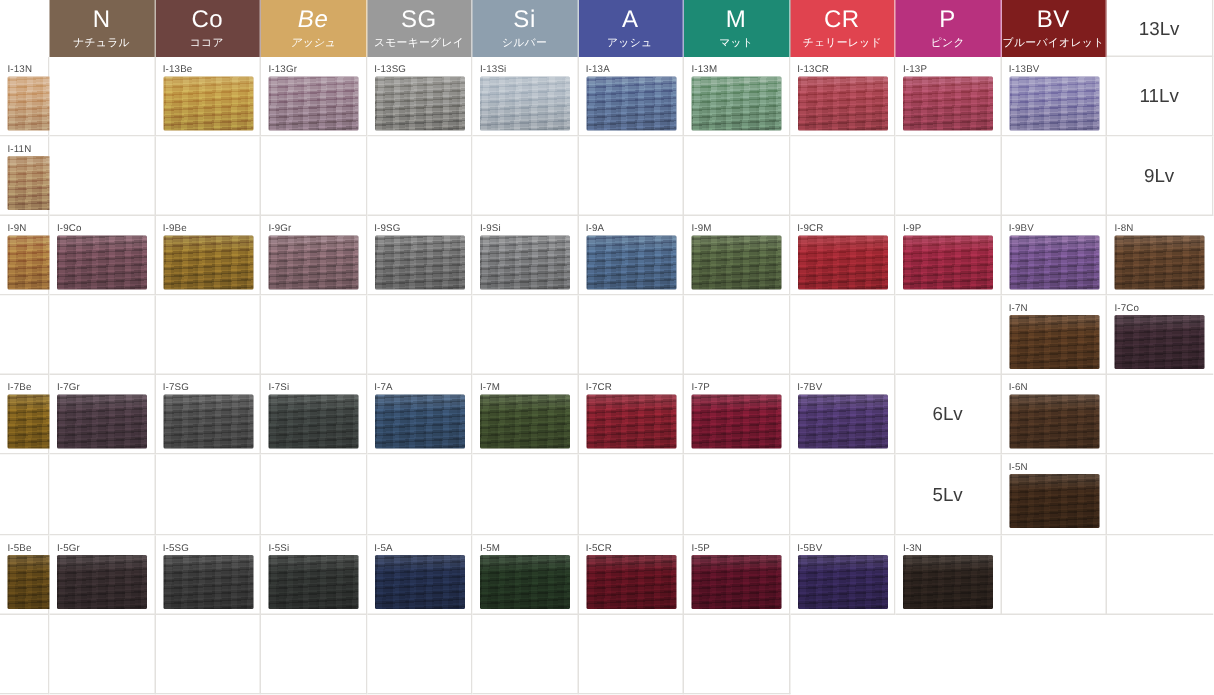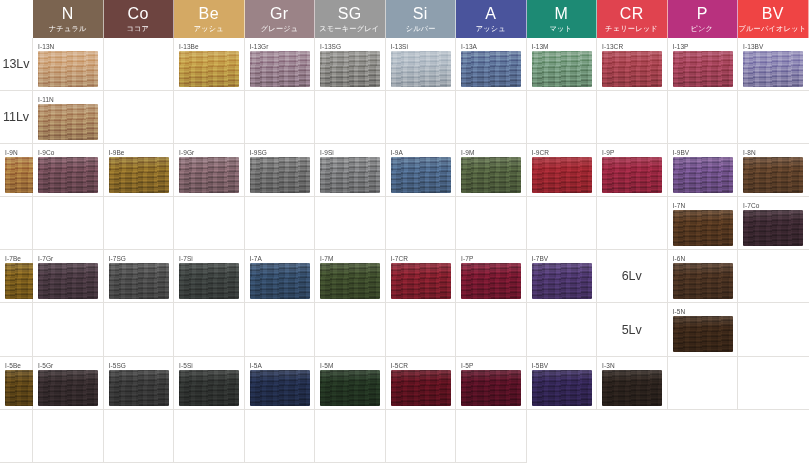--- a/index.html
+++ b/index.html
@@ -96,27 +96,23 @@
 <div id="chart">
     <div class="corner"></div>
     <div class="hcell" style="background: rgb(123, 100, 80);">
       <div class="hcode">N</div>
       <div class="hname">ナチュラル</div>
     </div>
     <div class="hcell" style="background: rgb(109, 68, 64);">
       <div class="hcode">Co</div>
       <div class="hname">ココア</div>
     </div>
-    <div class="hcell" style="background: rgb(212, 169, 100);">
+    <div class="hcell" style="background: rgb(212, 169, 100); font-style: italic;">
       <div class="hcode">Be</div>
       <div class="hname">アッシュ</div>
-    </div>
-    <div class="hcell" style="background: rgb(155, 131, 135);">
-      <div class="hcode">Gr</div>
-      <div class="hname">グレージュ</div>
     </div>
     <div class="hcell" style="background: rgb(154, 154, 154);">
       <div class="hcode">SG</div>
       <div class="hname">スモーキーグレイ</div>
     </div>
     <div class="hcell" style="background: rgb(142, 159, 174);">
       <div class="hcode">Si</div>
       <div class="hname">シルバー</div>
     </div>
     <div class="hcell" style="background: rgb(74, 84, 156);">
@@ -128,21 +124,21 @@
       <div class="hname">マット</div>
     </div>
     <div class="hcell" style="background: rgb(224, 67, 79);">
       <div class="hcode">CR</div>
       <div class="hname">チェリーレッド</div>
     </div>
     <div class="hcell" style="background: rgb(184, 49, 126);">
       <div class="hcode">P</div>
       <div class="hname">ピンク</div>
     </div>
-    <div class="hcell" style="background: #ef4444; align-items: center;">
+    <div class="hcell" style="background: #7f1d1d; align-items: center;">
       <div class="hcode">BV</div>
       <div class="hname">ブルーバイオレット</div>
     </div>
     <div class="rowlabel">13Lv</div>
     <div class="cell">
       <span class="code">I-13N</span>
       <span class="sw" style="background: rgb(207, 165, 124);"></span>
     </div>
     <div class="cell">
       <span class="code empty"></span>
@@ -211,20 +207,21 @@
     </div>
     <div class="cell">
       <span class="code empty"></span>
     </div>
     <div class="cell">
       <span class="code empty"></span>
     </div>
     <div class="cell">
       <span class="code empty"></span>
     </div>
+    <div class="rowlabel">9Lv</div>
     <div class="cell">
       <span class="code">I-9N</span>
       <span class="sw" style="background: rgb(168, 117, 61);"></span>
     </div>
     <div class="cell">
       <span class="code">I-9Co</span>
       <span class="sw" style="background: rgb(110, 74, 85);"></span>
     </div>
     <div class="cell">
       <span class="code">I-9Be</span>

